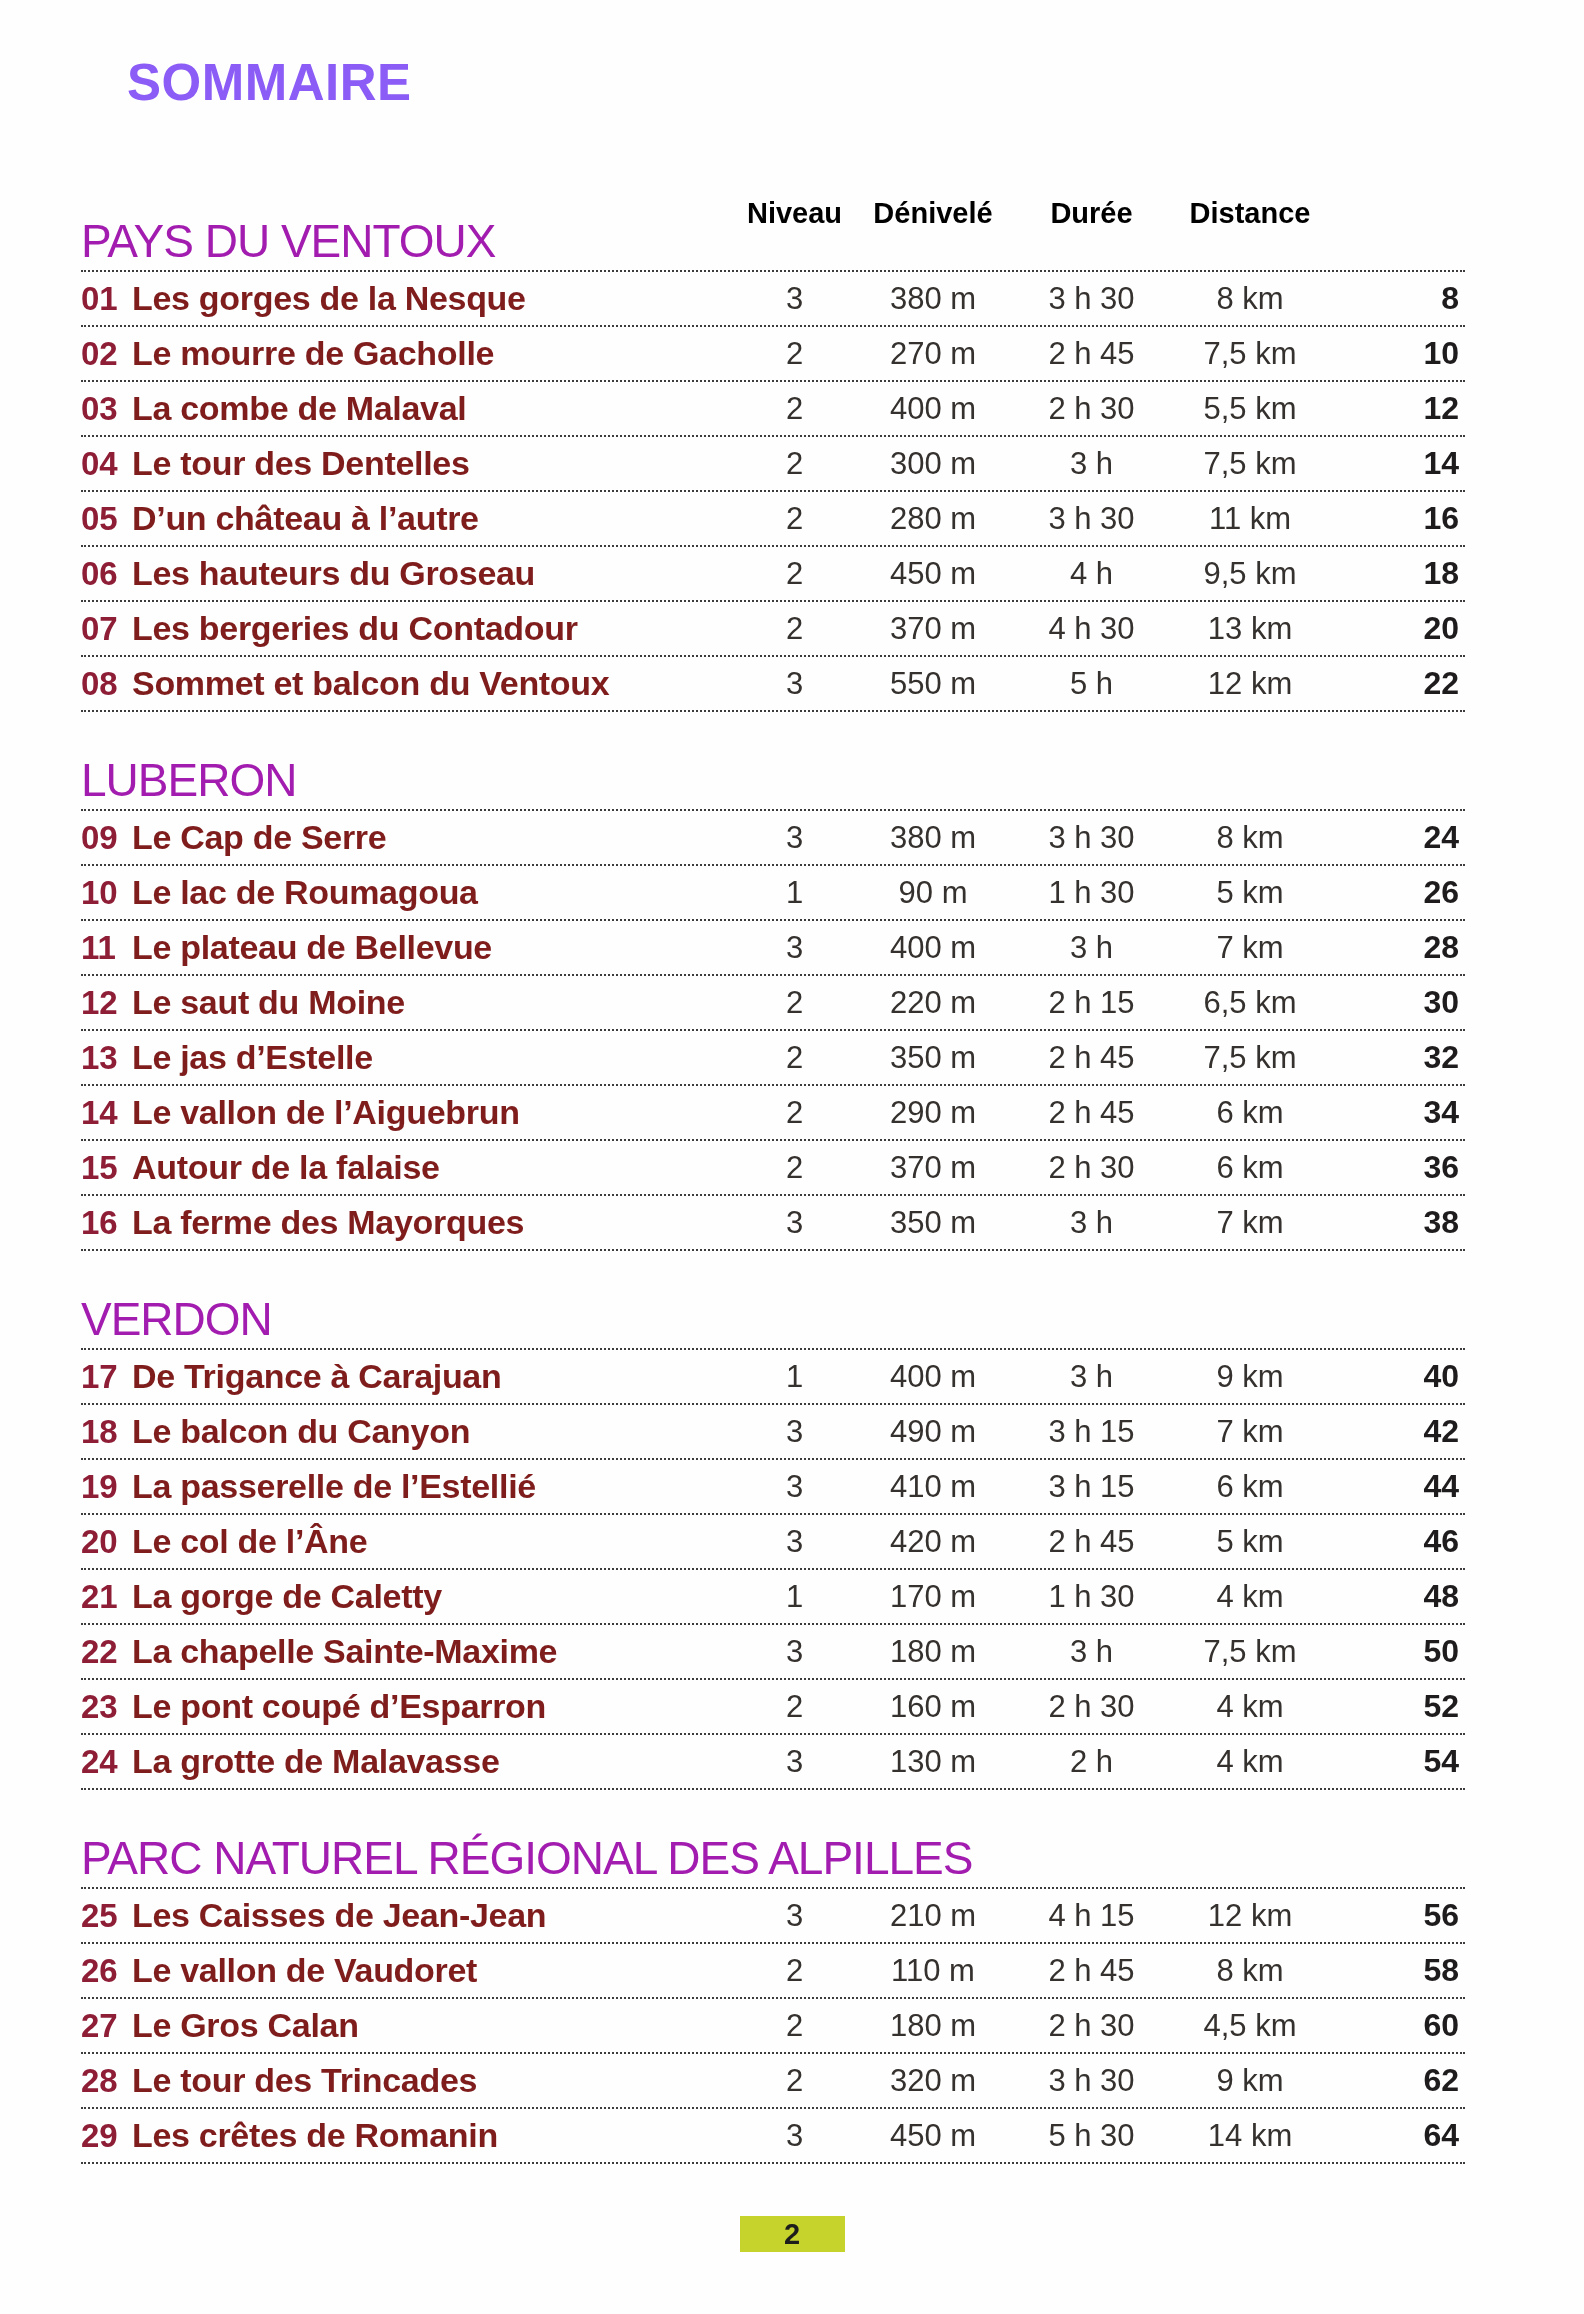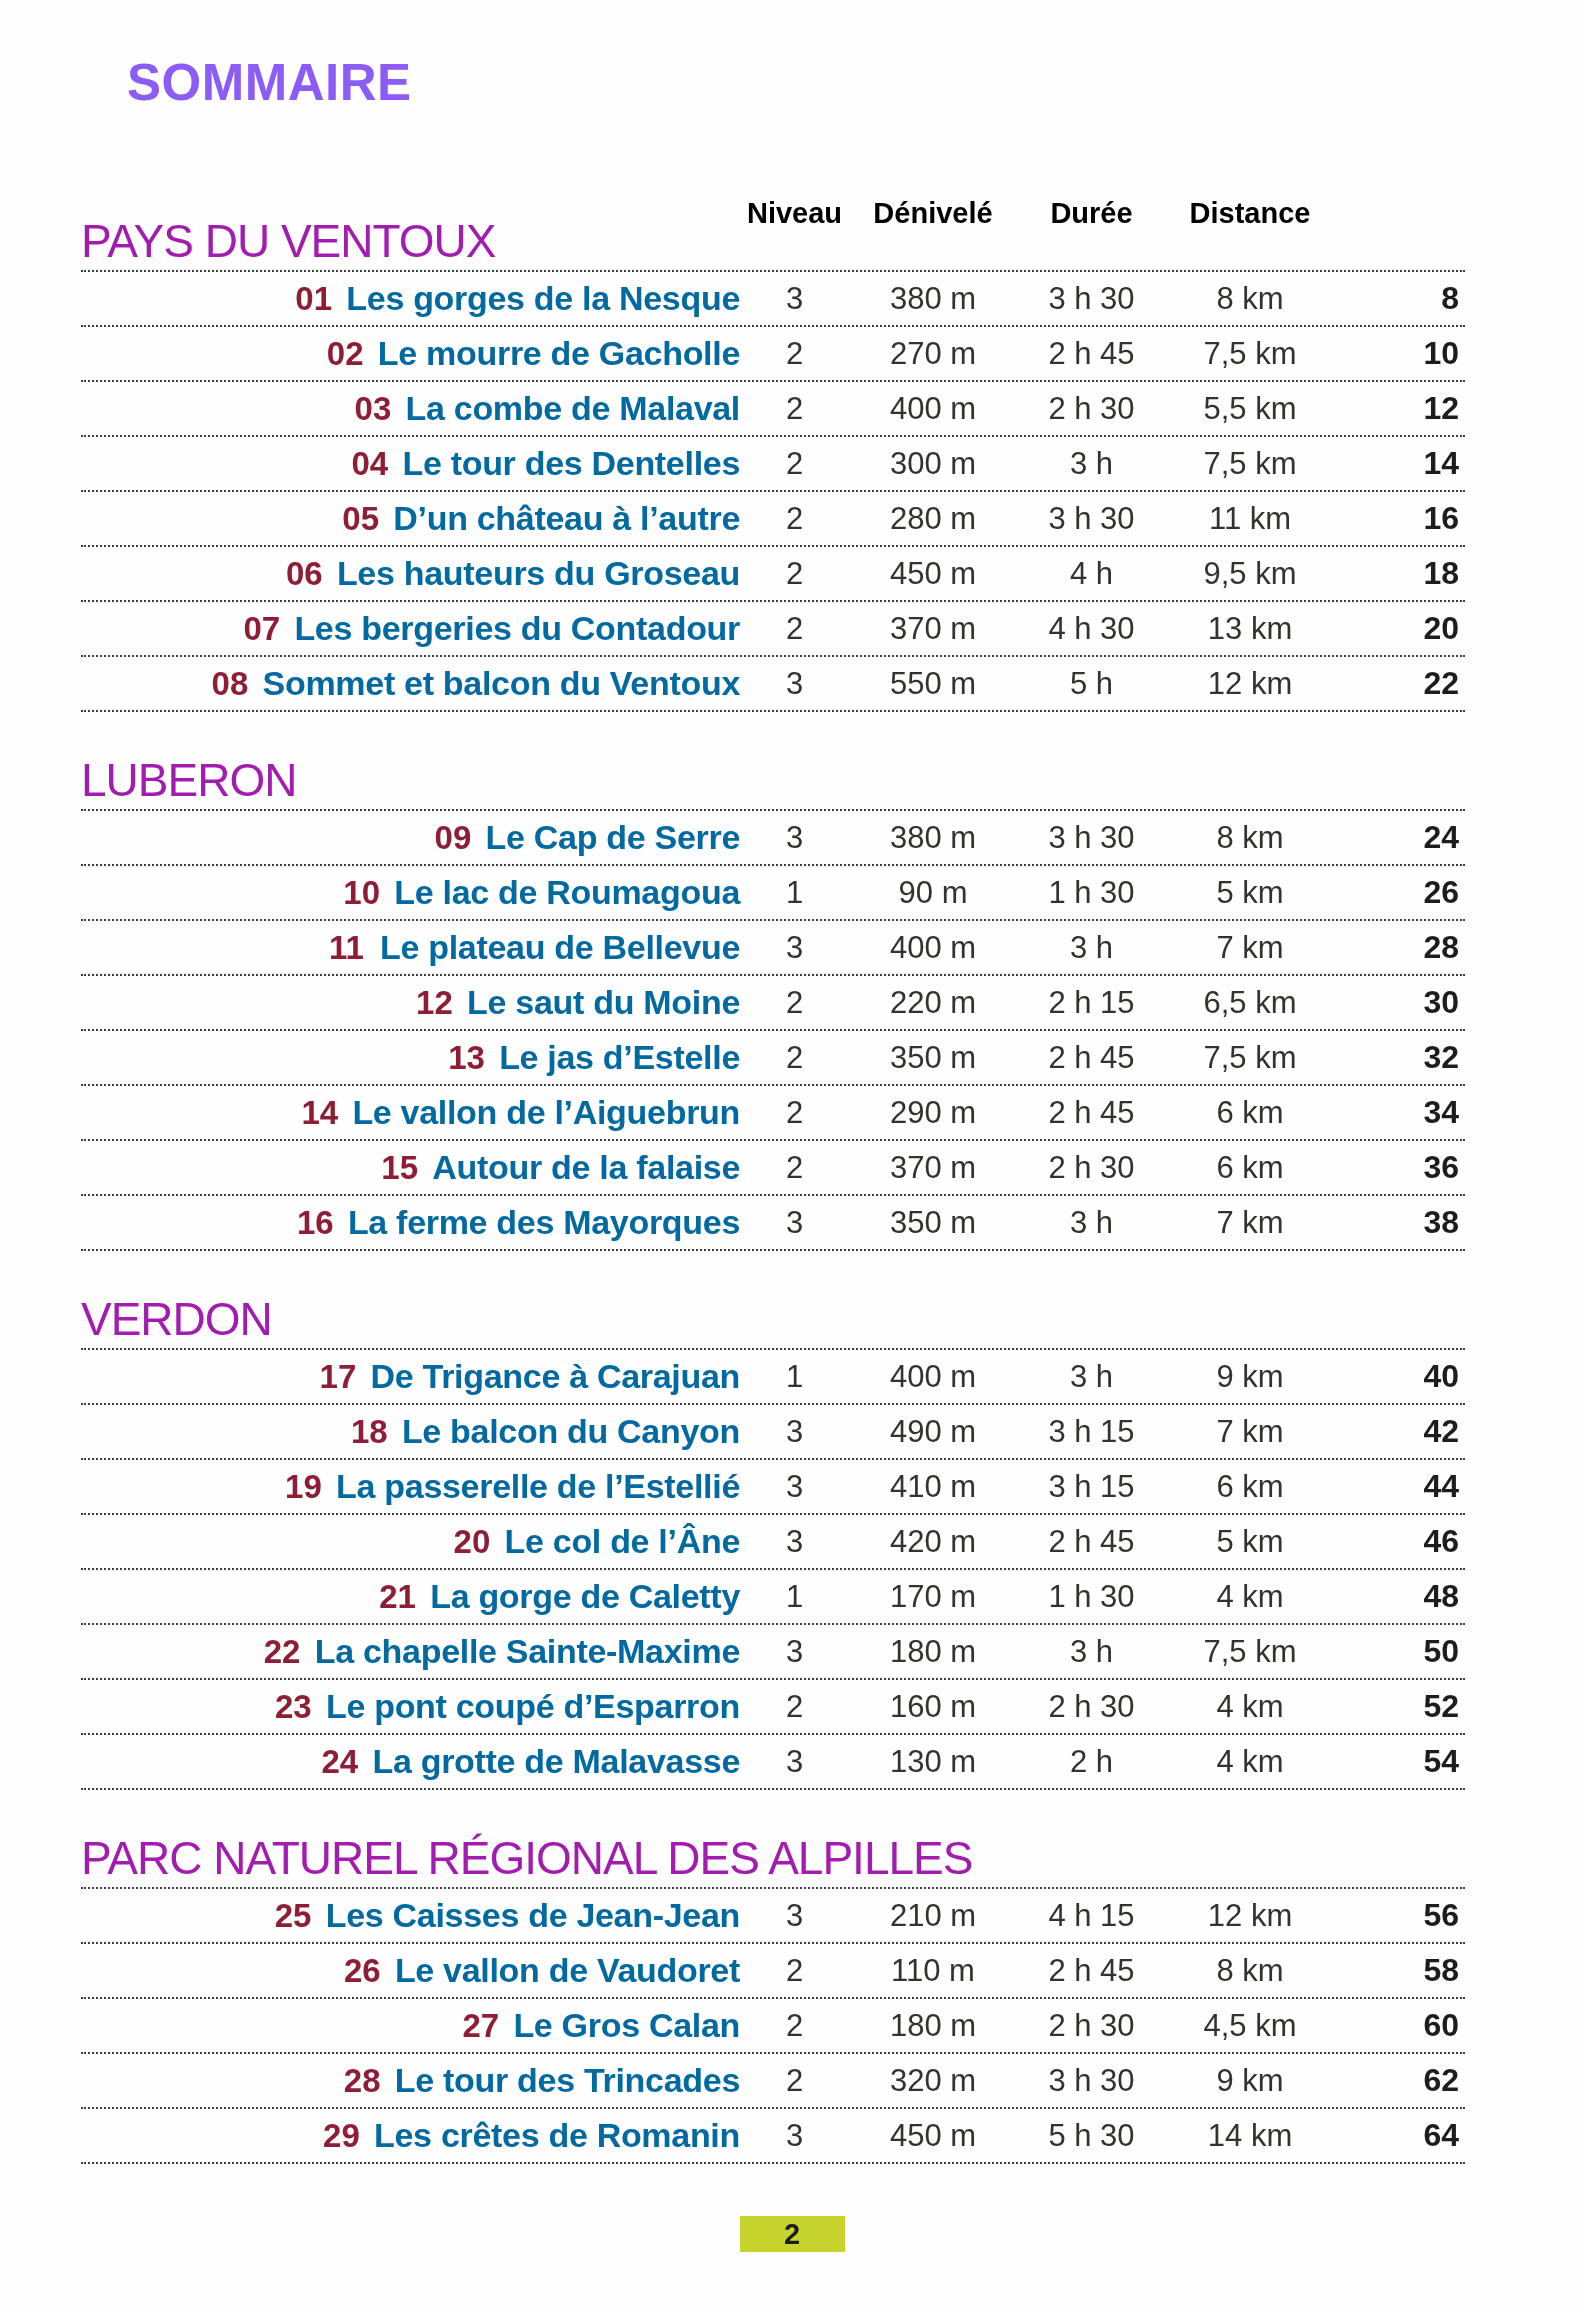--- a/index.html
+++ b/index.html
@@ -45,32 +45,32 @@
     font-size:29px;
     color:#000000;
     margin-bottom:34px;
   }
   .row{
     align-items:center;
     height:55px;
     border-bottom:2px dotted #3d3b3c;
     box-sizing:border-box;
   }
-  .c-title{display:flex;align-items:baseline;justify-content:flex-end;}
+  .c-title{display:flex;align-items:baseline;}
   .num{
     flex:0 0 51px;
     font-weight:bold;
     font-size:33px;
     color:#8e1d36;
   }
   .ttl{
     font-weight:bold;
     font-size:34px;
     letter-spacing:-0.3px;
-    color:#0369a1;
+    color:#7f1d1d;
     white-space:nowrap;
   }
   .c-val{
     text-align:center;
     font-size:31px;
     color:#35312e;
   }
   .c-page{
     text-align:right;
     padding-right:6px;

